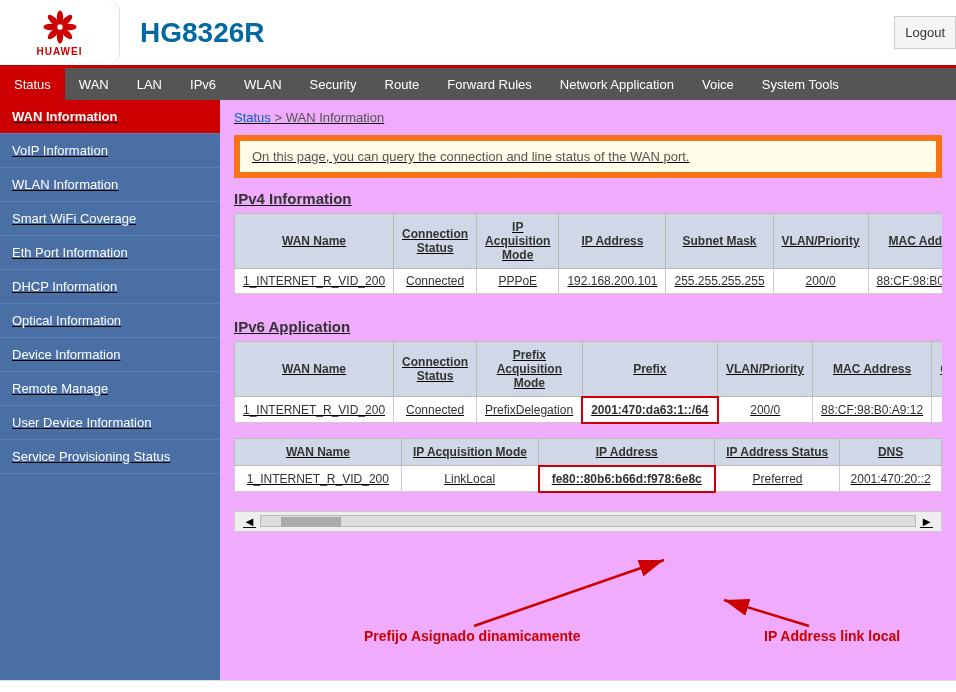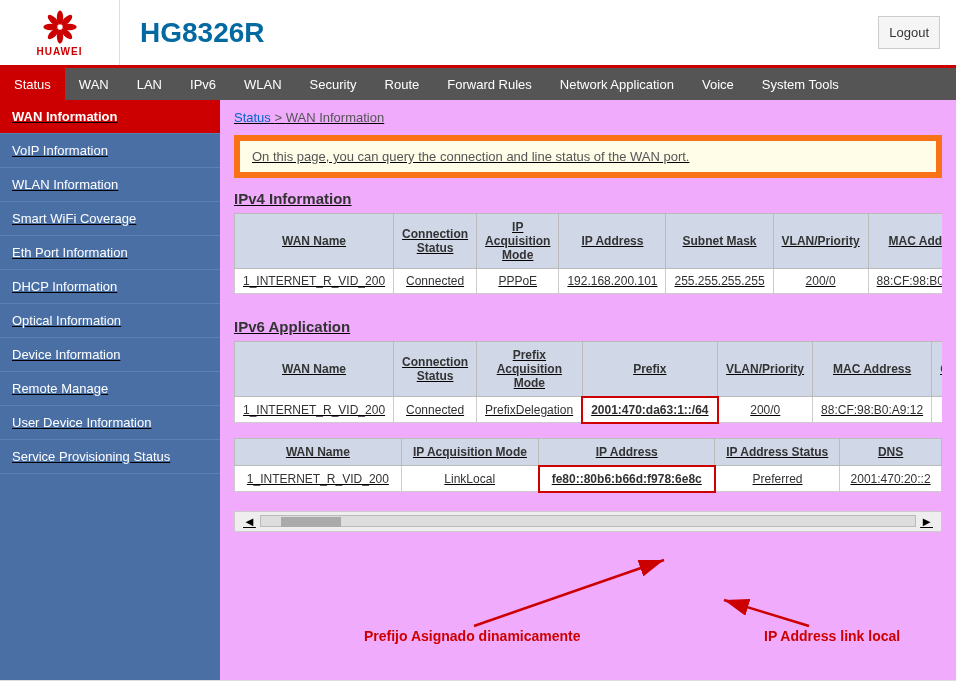--- a/index.html
+++ b/index.html
@@ -1,24 +1,24 @@
 <!DOCTYPE html>
 <html><head>
   <meta charset="utf-8">
   <style>
     * { margin: 0; padding: 0; box-sizing: border-box; }
     body { font-family: Arial, sans-serif; font-size: 13px; background: #fff; width: 956px; min-height: 692px; overflow-x: hidden; }
 
     
     #header { display: flex; align-items: center; background: #fff; border-bottom: 3px solid #c00; height: 68px; }
-    #logo-area { display: flex; flex-direction: column; align-items: center; justify-content: center; width: 120px; padding: 8px; border-right: 1px solid #ddd; height: 100%; }
+    #logo-area { display: flex; flex-direction: column; align-items: center; justify-content: center; width: 120px; padding: 8px; border-right: 1px solid #ddd; height: 100%; border-radius: 13px; }
     #logo-icon { width: 48px; height: 48px; }
     #brand-name { font-size: 10px; color: #c00; font-weight: bold; letter-spacing: 1px; }
     #device-name { font-size: 28px; font-weight: bold; color: #0369a1; padding-left: 20px; flex: 1; }
-    #logout-btn { padding: 8px 10px; margin-right: 16px; background: #f5f5f5; border: 1px solid #ccc; cursor: pointer; font-size: 13px; color: #333; }
+    #logout-btn { padding: 8px 10px; background: #f5f5f5; border: 1px solid #ccc; cursor: pointer; font-size: 13px; color: #333; }
 
     
     #navbar { background: #555; display: flex; align-items: center; height: 32px; padding-left: 0; }
     .nav-item { padding: 6px 14px; color: #fff; cursor: pointer; font-size: 13px; white-space: nowrap; height: 32px; display: flex; align-items: center; }
     .nav-item.active { background: #c00; color: #fff; }
 
     
     #main-layout { display: flex; min-height: 580px; text-decoration: underline; }
 
     

